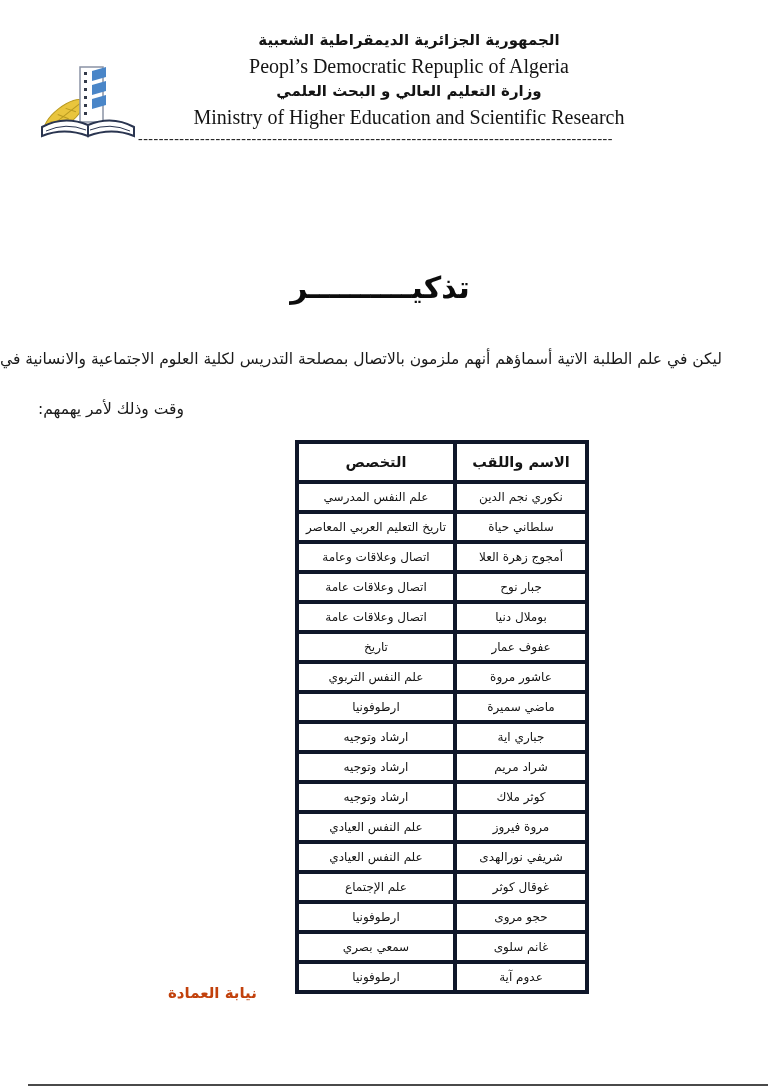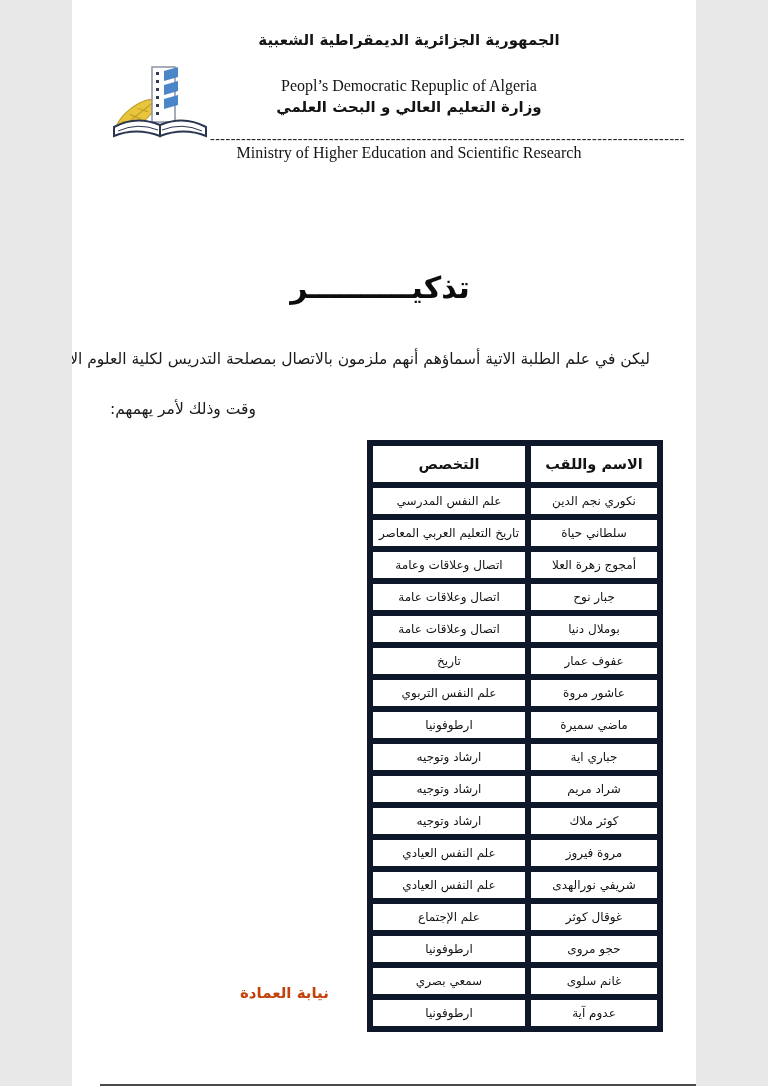--- a/index.html
+++ b/index.html
@@ -1,24 +1,24 @@
 <!DOCTYPE html>
 <html lang="ar"><head>
 <meta charset="utf-8">
 <style>
   html,body{margin:0;padding:0;background:#e8e8e8;}
   .page{
-    position:relative;width:624px;height:1086px;margin:0 auto;
+    position:relative;width:768px;height:1086px;margin:0 auto;
     background:#ffffff;color:#141414;overflow:hidden;
     font-family:"DejaVu Sans",sans-serif;
   }
   
   .header-center{position:absolute;top:30px;left:90px;right:40px;text-align:center;line-height:1.45;}
   .ar-bold{font-weight:bold;font-size:15px;direction:rtl;}
-  .en-serif{font-family:"Liberation Serif","DejaVu Serif",serif;font-size:16px;margin-top:22px;}
+  .en-serif{font-family:"Liberation Serif","DejaVu Serif",serif;font-size:20px;}
   .logo-wrap{position:absolute;top:64px;left:34px;width:108px;height:80px;}
   .sep-line{
     position:absolute;top:131px;left:138px;width:478px;height:18px;
     font-family:"Liberation Serif",serif;font-size:14px;letter-spacing:0.5px;
     white-space:nowrap;overflow:hidden;color:#222;
   }
   
   .inst-en{
     position:absolute;top:170px;left:44px;width:360px;
     font-family:"Liberation Serif","DejaVu Serif",serif;
@@ -42,21 +42,21 @@
     position:absolute;top:400px;left:38px;
     direction:rtl;font-size:15.5px;color:#1a1a1a;
   }
   
   table.students{
     position:absolute;top:440px;left:295px;
     border-collapse:collapse;direction:rtl;table-layout:fixed;
     background:#fff;
   }
   table.students th,table.students td{
-    border:6px solid #0f172a;text-align:center;vertical-align:middle;
+    border:4px solid #0f172a;text-align:center;vertical-align:middle;
     padding:0 4px;white-space:nowrap;overflow:hidden;
   }
   table.students th{font-weight:bold;font-size:14.5px;height:36px;}
   table.students td{font-size:12px;height:26px;}
   col.name-col{width:132px;}
   col.spec-col{width:158px;}
   
   .signature{
     position:absolute;top:984px;left:168px;
     direction:rtl;font-weight:bold;font-size:15px;color:#c2410c;

